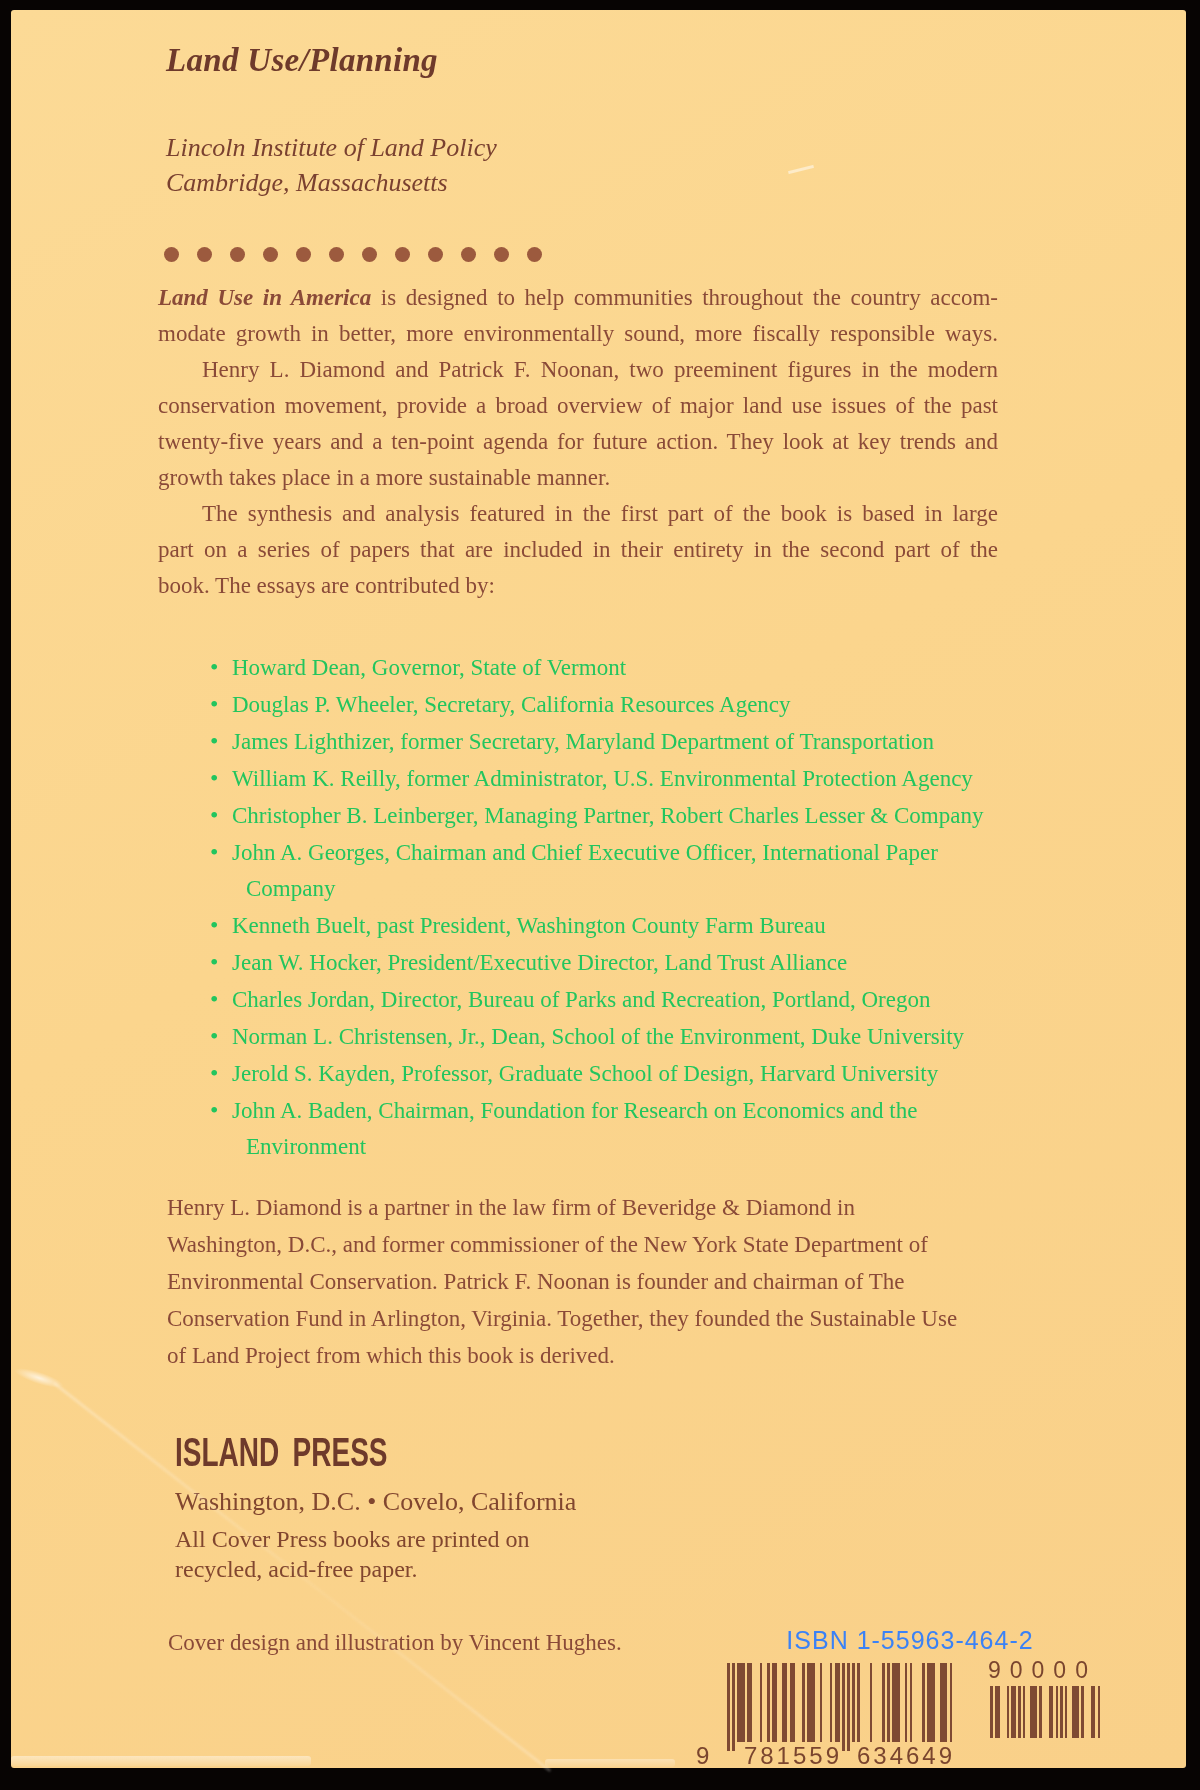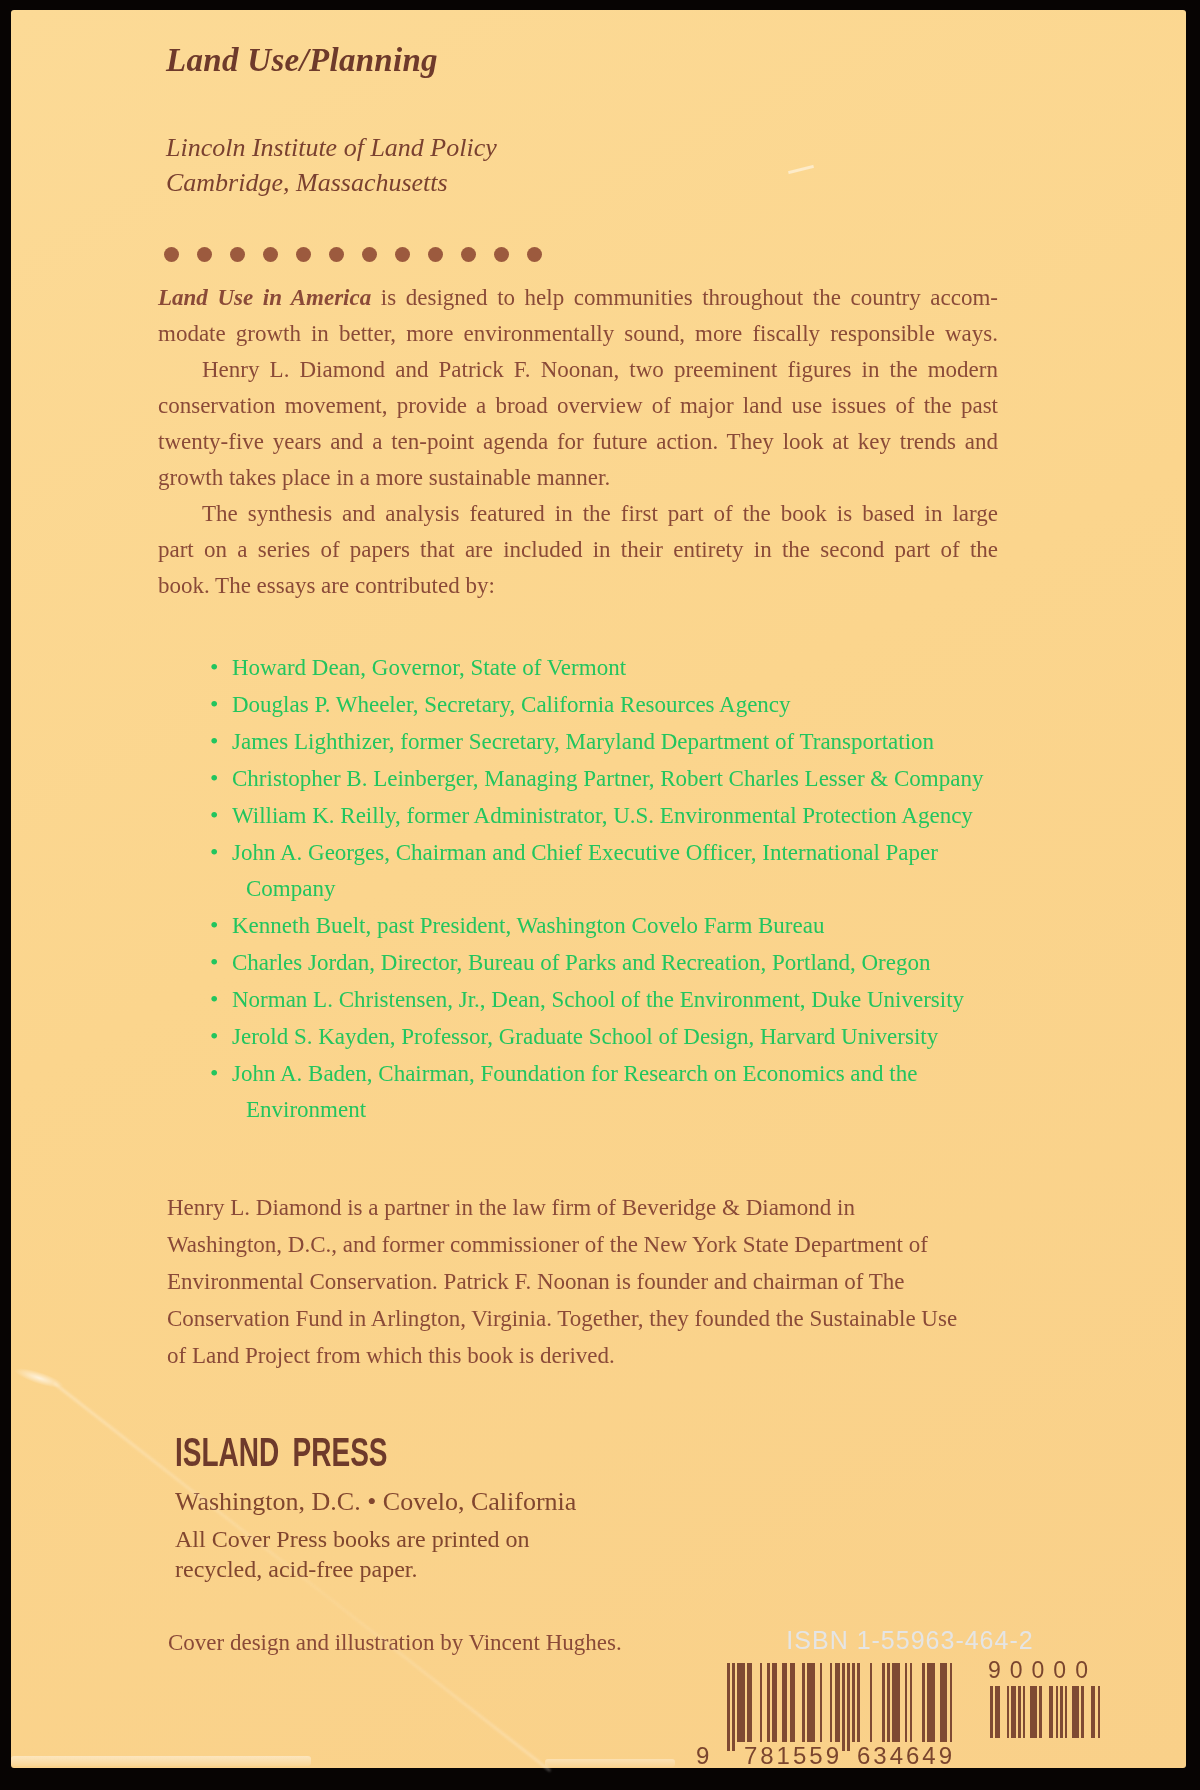--- a/index.html
+++ b/index.html
@@ -66,21 +66,21 @@
     transform:scaleX(.70); transform-origin:left top; white-space:nowrap;
   }
   .cities { left:175px; top:1487px; font-size:26px; color:#81462f; }
   .recycled { left:175px; top:1524px; font-size:24px; line-height:30px; color:#81462f; }
   .credit { left:168px; top:1630px; font-size:23px; color:#8a4a38; }
 
   
   .isbn-label {
     left:705px; top:1626px; width:410px; text-align:center;
     font-family:"Liberation Sans", sans-serif; font-size:25px; letter-spacing:1px;
-    color:#e5e5e5;
+    color:#3b82f6;
   }
   .ean13 { left:727px; top:1663px; width:238px; height:88px; }
   .ean13 .bc { position:absolute; top:0; height:79px; background:#7f4a33; }
   .ean13 .bc.tall { height:88px; }
   .ean5 { left:988px; top:1686px; width:112px; height:52px; }
   .ean5 .bc { position:absolute; top:0; height:52px; background:#7f4a33; }
   .bdigit {
     font-family:"Liberation Sans", sans-serif; font-size:24px; color:#7a452e;
   }
   .d-lead { left:696px; top:1742px; }
@@ -166,33 +166,37 @@
     </div>
       <div class="citem">
       <div class="crow"><span class="bullet">•</span><span>Douglas P. Wheeler, Secretary, California Resources Agency</span></div>
 
     </div>
       <div class="citem">
       <div class="crow"><span class="bullet">•</span><span>James Lighthizer, former Secretary, Maryland Department of Transportation</span></div>
 
     </div>
       <div class="citem">
+      <div class="crow"><span class="bullet">•</span><span>William K. Reilly, former Administrator, U.S. Environmental Protection Agency</span></div>
+
+    </div>
+      <div class="citem">
       <div class="crow"><span class="bullet">•</span><span>Christopher B. Leinberger, Managing Partner, Robert Charles Lesser &amp; Company</span></div>
-
-    </div>
-      <div class="citem">
-      <div class="crow"><span class="bullet">•</span><span>William K. Reilly, former Administrator, U.S. Environmental Protection Agency</span></div>
 
     </div>
       <div class="citem">
       <div class="crow"><span class="bullet">•</span><span>John A. Georges, Chairman and Chief Executive Officer, International Paper</span></div>
       <div class="cwrap">Company</div>
     </div>
       <div class="citem">
-      <div class="crow"><span class="bullet">•</span><span>Kenneth Buelt, past President, Washington Covelo Farm Bureau</span></div>
+      <div class="crow"><span class="bullet">•</span><span>Kenneth Buelt, past President, Washington County Farm Bureau</span></div>
+
+    </div>
+      <div class="citem">
+      <div class="crow"><span class="bullet">•</span><span>Jean W. Hocker, President/Executive Director, Land Trust Alliance</span></div>
 
     </div>
       <div class="citem">
       <div class="crow"><span class="bullet">•</span><span>Charles Jordan, Director, Bureau of Parks and Recreation, Portland, Oregon</span></div>
 
     </div>
       <div class="citem">
       <div class="crow"><span class="bullet">•</span><span>Norman L. Christensen, Jr., Dean, School of the Environment, Duke University</span></div>
 
     </div>

